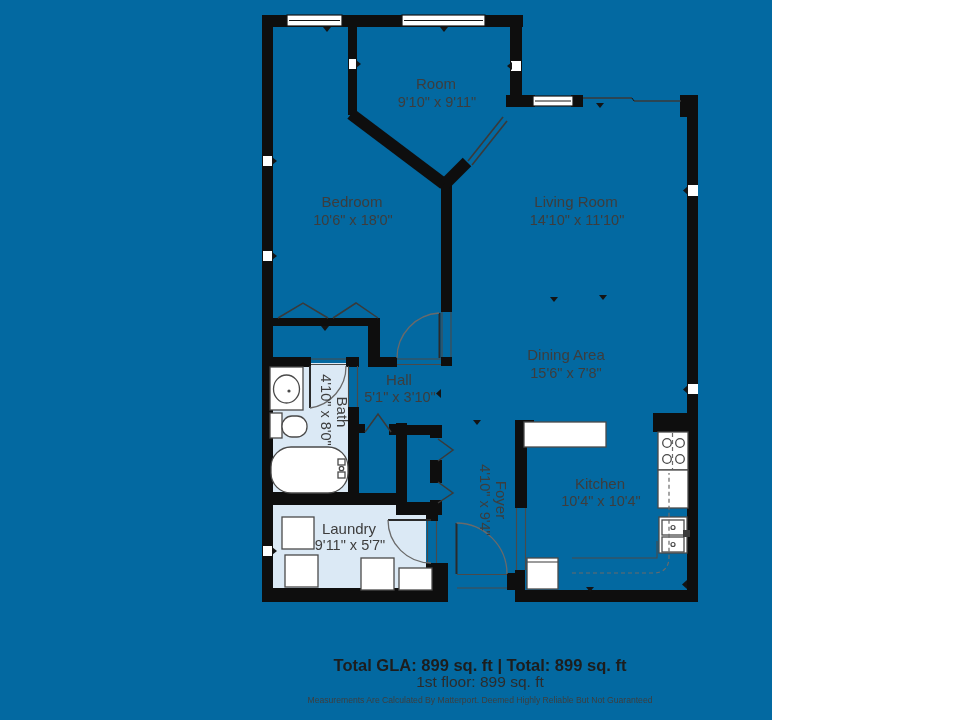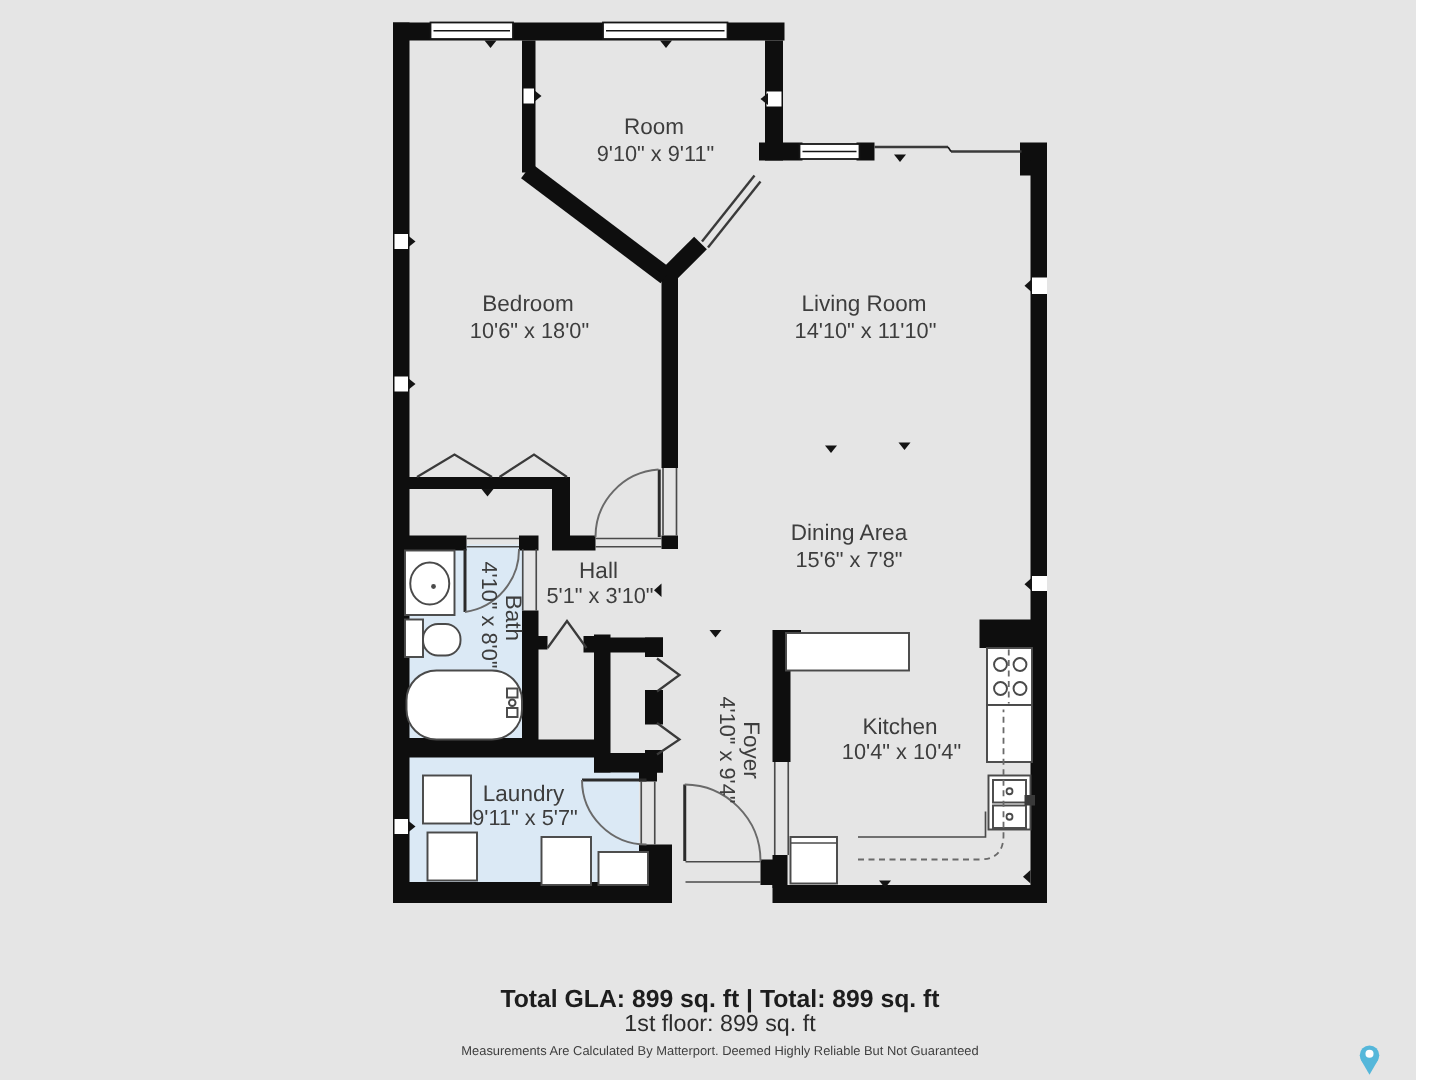--- a/index.html
+++ b/index.html
@@ -1,16 +1,16 @@
 <!DOCTYPE html>
 <html><head>
 <meta charset="utf-8">
 <style>
   html,body{margin:0;padding:0;background:#fff;}
-  .stage{position:relative;width:944px;height:720px;background:#e5e5e5;overflow:hidden;
+  .stage{position:relative;width:772px;height:720px;background:#0369a1;overflow:hidden;
          font-family:"Liberation Sans",sans-serif;}
   svg{position:absolute;left:0;top:0;}
   .wall{fill:#0e0e0e;}
   .notch{fill:#ffffff;}
   .tick{fill:#141414;}
   .fixture{fill:#ffffff;stroke:#4a4a4a;stroke-width:1.3;}
   .thinline{stroke:#4a4a4a;stroke-width:1.1;fill:none;}
   .arc{stroke:#6a6a6a;stroke-width:1.3;fill:none;}
   .panel{stroke:#2a2a2a;stroke-width:2;fill:none;}
   .chev{stroke:#3a3a3a;stroke-width:1.5;fill:none;}

